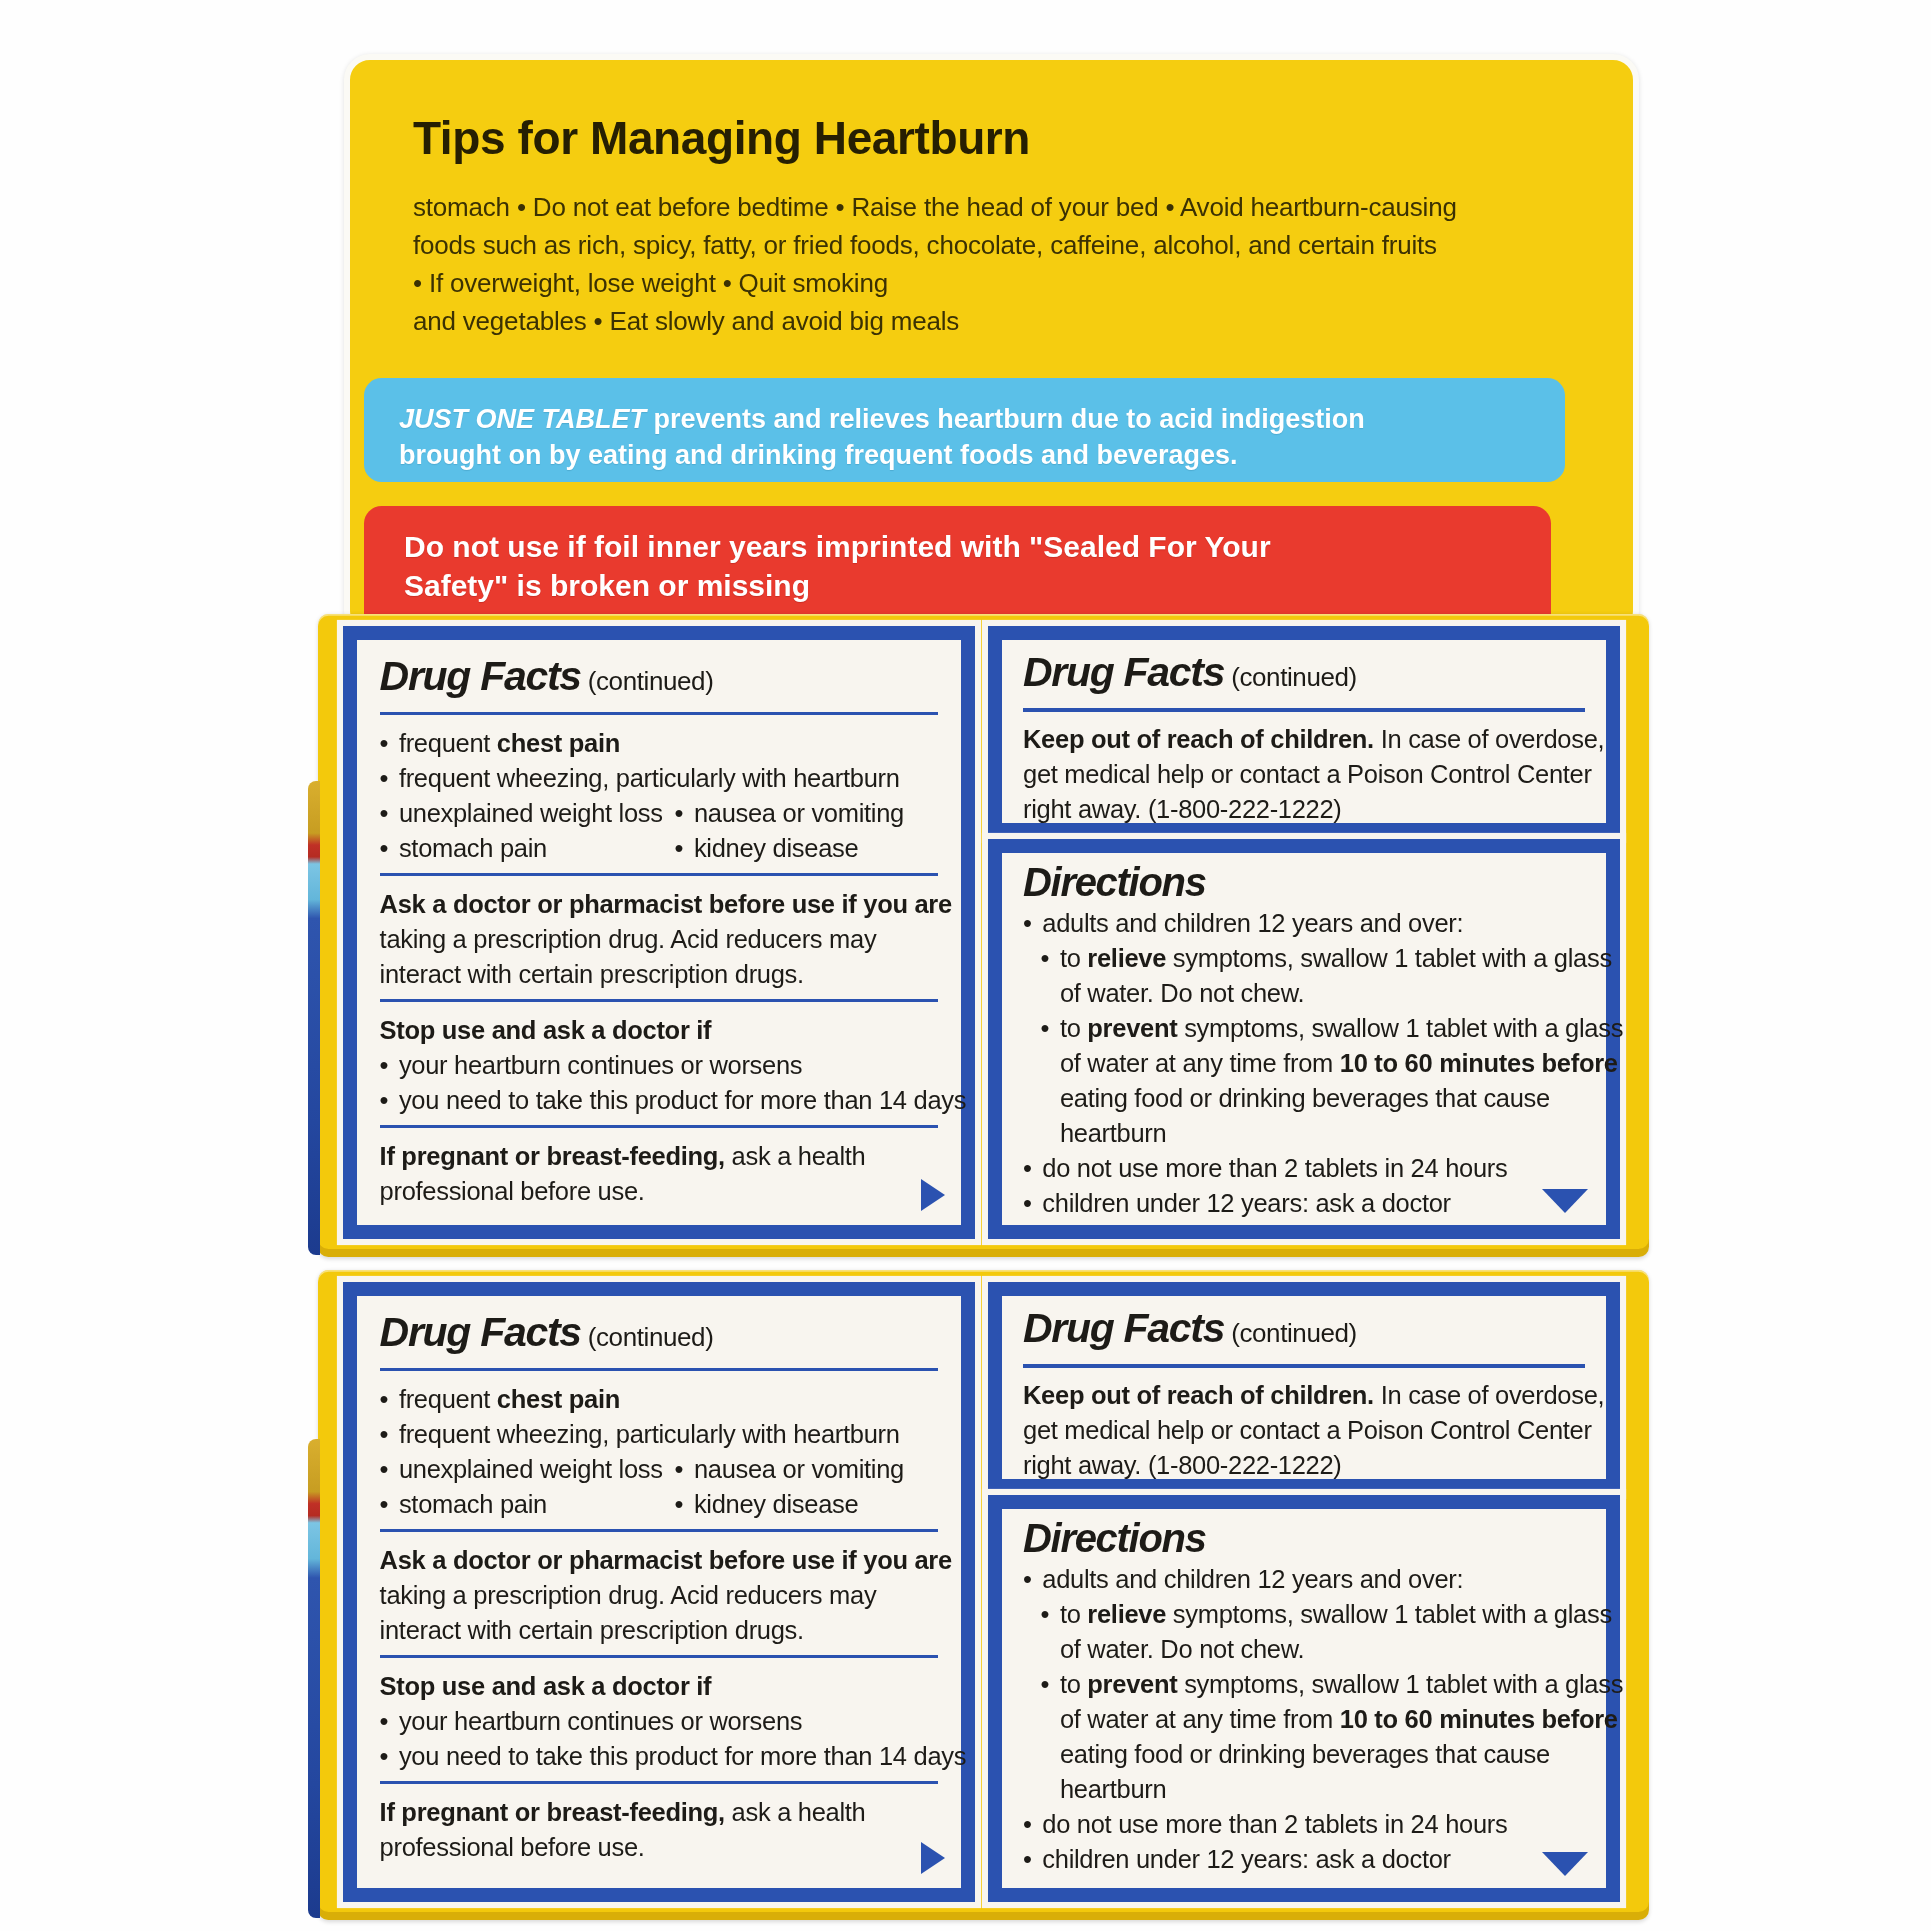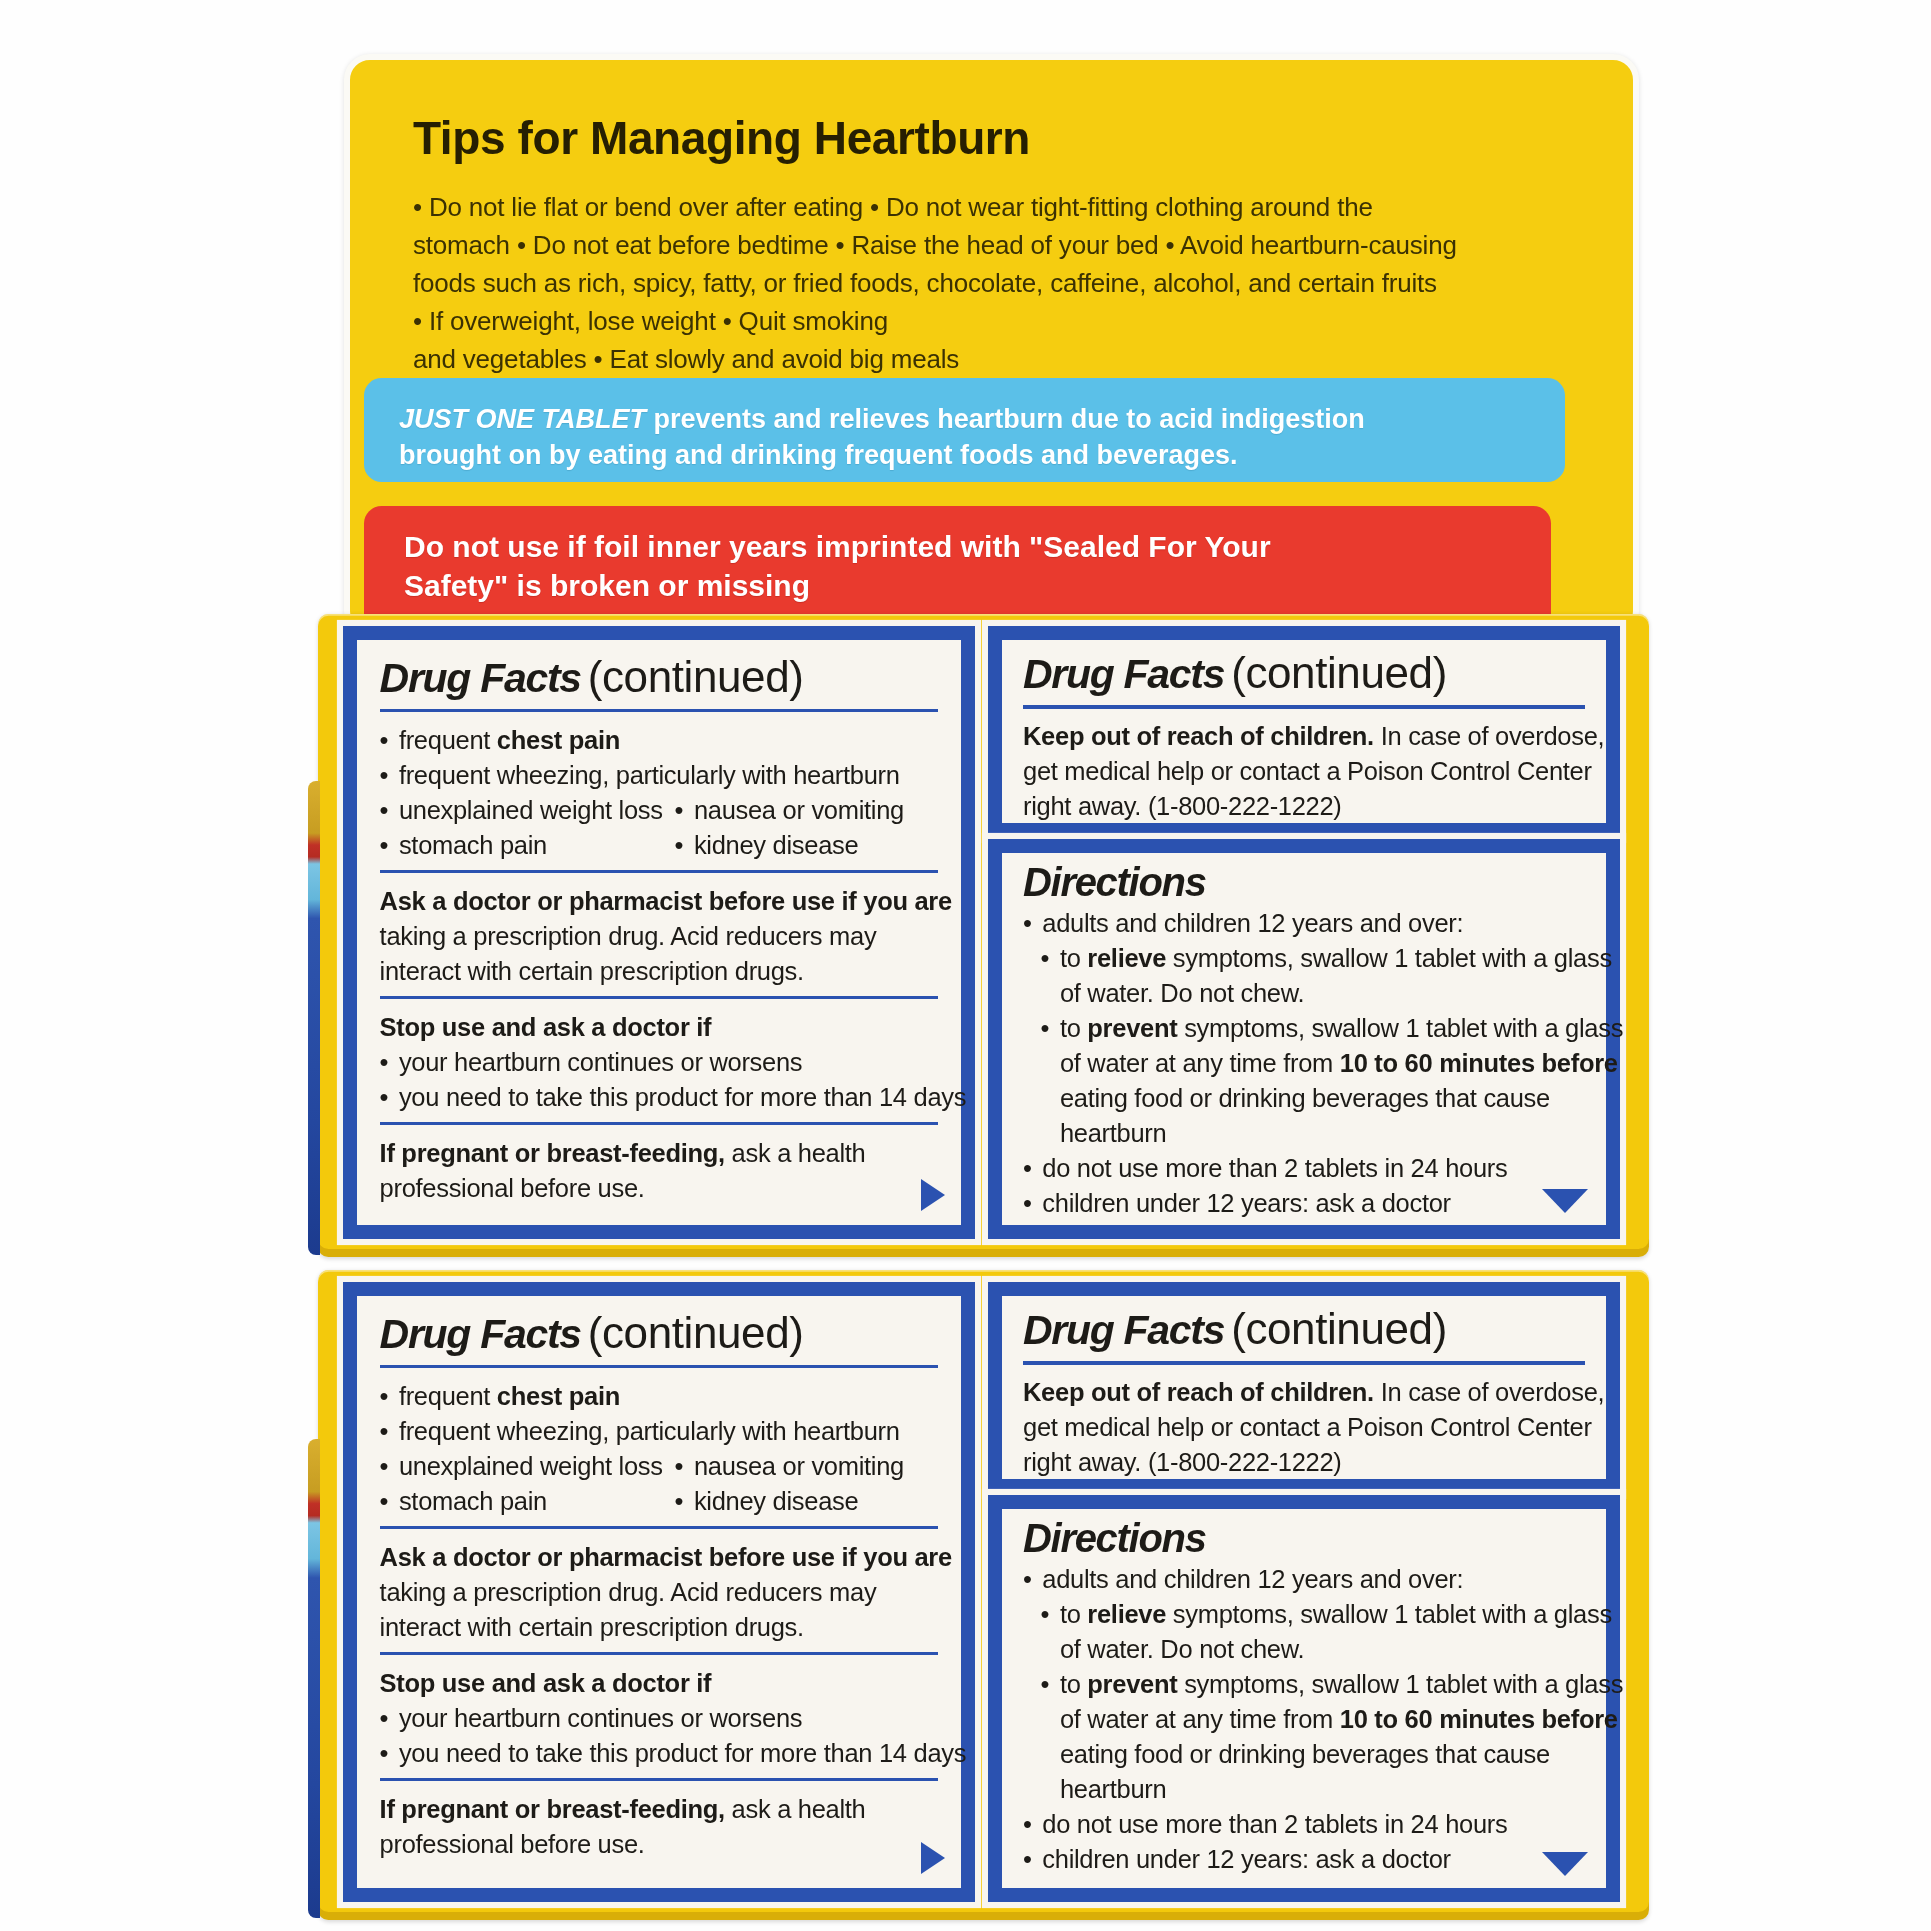--- a/index.html
+++ b/index.html
@@ -41,21 +41,21 @@
                         #2f55ae 29%,#24479f 72%,#1c3b8e 100%);}
 
   .panel{position:absolute;background:#F8F5EF;border:14px solid #2B52B0;
          box-shadow:0 0 0 6.1px #F8F5EF;box-sizing:border-box;color:#1d1b17;}
   .left-panel{left:24.6px;width:632px;top:12.3px;bottom:17.6px;padding:12.3px 23px;}
   .rt-panel{left:670px;width:632px;top:12.3px;height:211px;padding:8.8px 21px;}
   .rb-panel{left:670px;width:632px;top:225px;bottom:17.6px;padding:7px 21px;}
 
   .df-head{font-size:41px;line-height:47px;}
   .df-title{font-style:italic;font-weight:bold;letter-spacing:-1.3px;}
-  .df-cont{font-weight:normal;font-size:44px;margin-left:7px;letter-spacing:-0.4px;}
+  .df-cont{font-weight:normal;font-size:26px;margin-left:7px;letter-spacing:-0.4px;}
   .rule{height:3.5px;background:#2B52B0;margin:7px 0 10.5px 0;}
 
   .t{font-size:25.5px;line-height:35px;letter-spacing:-0.3px;}
   .b{font-weight:bold;}
   .nw{white-space:nowrap;}
   .bl{display:flex;}
   .dot{width:19.3px;flex:none;}
   .indent{padding-left:19.3px;}
   .sub{margin-left:17.6px;}
   .cols{display:grid;grid-template-columns:295px 1fr;}
@@ -71,21 +71,20 @@
               border-top:24px solid #2B52B0;}
 </style>
 </head>
 <body>
 
 <div class="stage">
 
   <section class="top-card">
     <h1 class="tips-title">Tips for Managing Heartburn</h1>
     <div class="tips-text">
-      <div class="tips-line">• Do not lie flat or bend over after eating  • Do not wear tight-fitting clothing around the</div>
       <div class="tips-line">stomach • Do not eat before bedtime • Raise the head of your bed • Avoid heartburn-causing</div>
       <div class="tips-line">foods such as rich, spicy, fatty, or fried foods, chocolate, caffeine, alcohol, and certain fruits</div>
       <div class="tips-line">• If overweight, lose weight • Quit smoking</div>
       <div class="tips-line">and vegetables • Eat slowly and avoid big meals</div>
     </div>
 
     <div class="blue-banner">
       <div class="bb-line"><span class="bb-lead">JUST ONE TABLET</span><span> prevents and relieves heartburn due to acid indigestion</span></div>
       <div class="bb-line">brought on by eating and drinking frequent foods and beverages.</div>
     </div>

